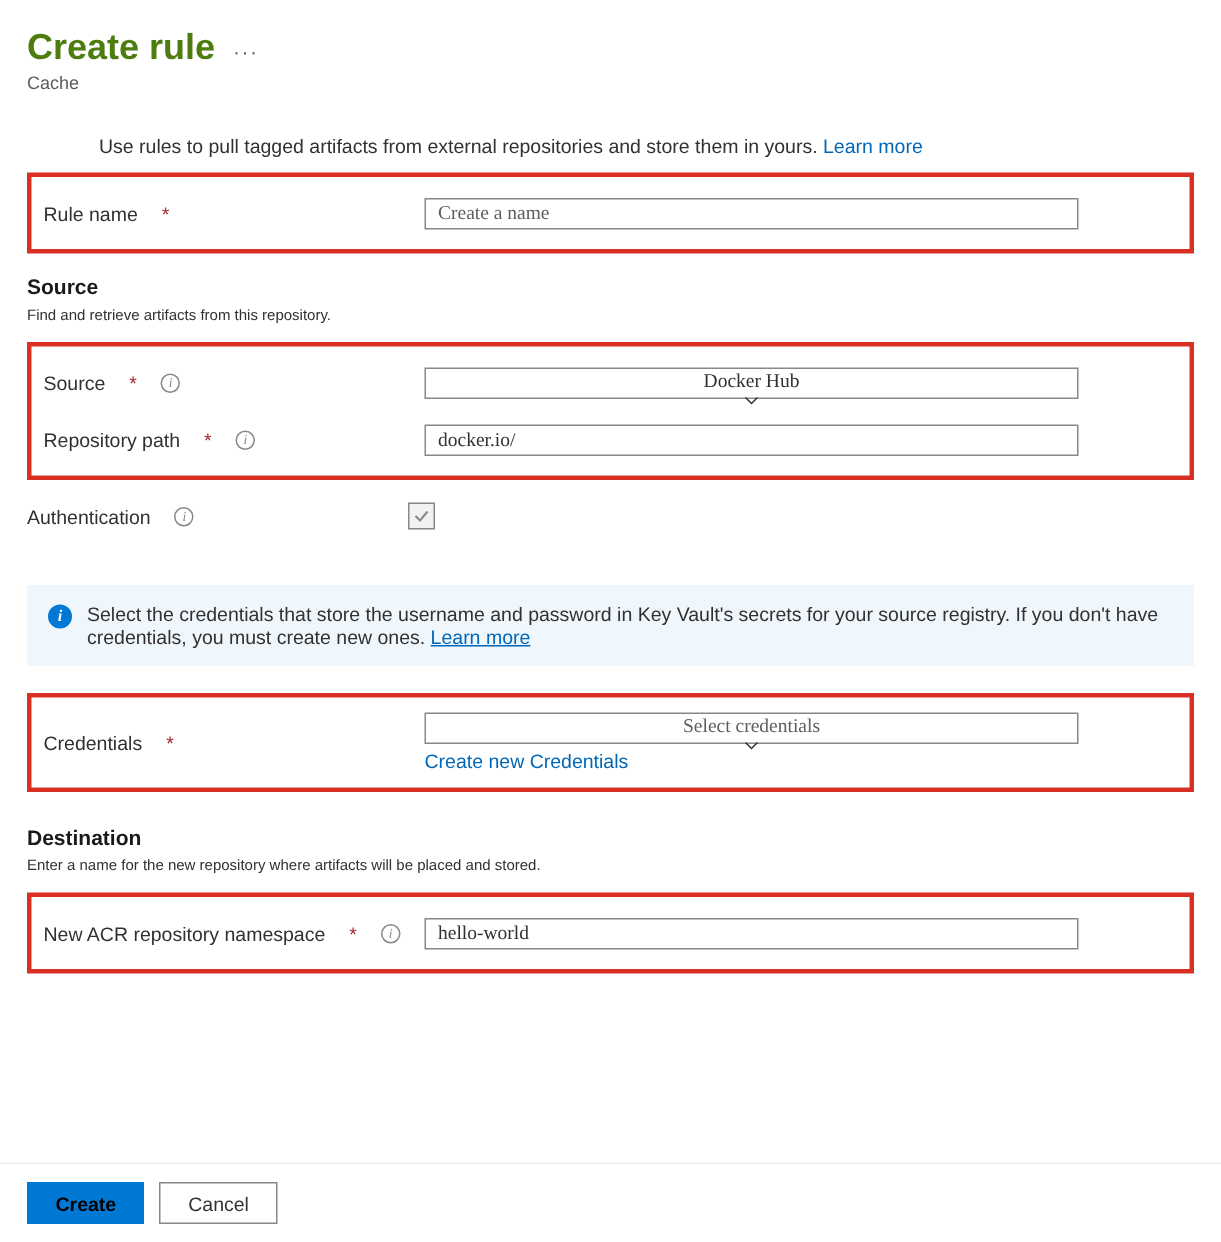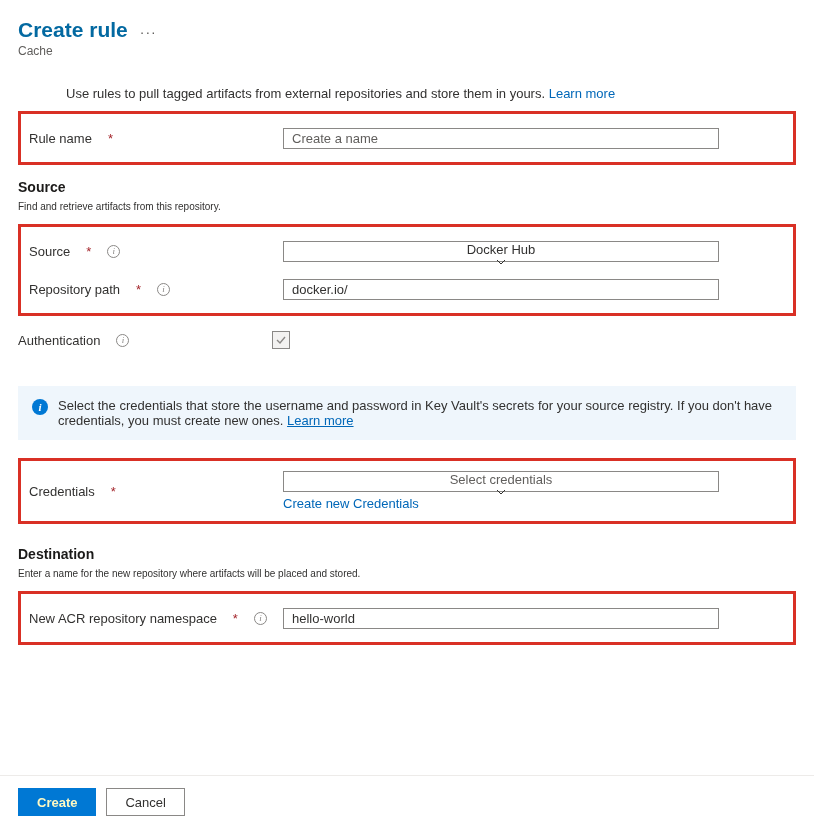--- a/index.html
+++ b/index.html
@@ -14,23 +14,23 @@
     }
     .page {
       padding: 18px 18px 0 18px;
     }
     .header-row {
       display: flex;
       align-items: center;
       gap: 12px;
     }
     .page-title {
-      font-size: 21px;
+      font-size: 24px;
       font-weight: 600;
-      color: #0369a1;
+      color: #4d7c0f;
     }
     .ellipsis {
       color: #605e5c;
       font-size: 14px;
       letter-spacing: 1px;
       padding-top: 4px;
     }
     .subtitle {
       font-size: 12px;
       color: #605e5c;
@@ -89,21 +89,21 @@
       font-family: Georgia, serif;
     }
     .input-col { flex: 1; }
     input[type="text"], .select-box {
       width: 100%;
       max-width: 436px;
       height: 21px;
       border: 1px solid #8a8886;
       padding: 0 8px;
       font-size: 13px;
-      font-family: Liberation Sans, sans-serif;
+      font-family: Liberation Serif, serif;
       color: #323130;
       background: #fff;
     }
     input::placeholder { color: #605e5c; }
     .select-box {
       display: flex;
       align-items: center;
       justify-content: space-between;
       cursor: pointer;
       flex-direction: column;
@@ -169,21 +169,21 @@
       font-size: 13px;
       font-family: inherit;
       cursor: pointer;
       border: 1px solid #8a8886;
       background: #fff;
       color: #323130;
     }
     .btn-primary {
       background: #0078d4;
       border-color: #0078d4;
-      color: #fef9c3;
+      color: #000000;
       font-weight: 600;
     }
   </style>
 </head>
 <body>
 
 <div class="page">
   <div class="header-row">
     <h1 class="page-title">Create rule</h1>
     <span class="ellipsis">···</span>

